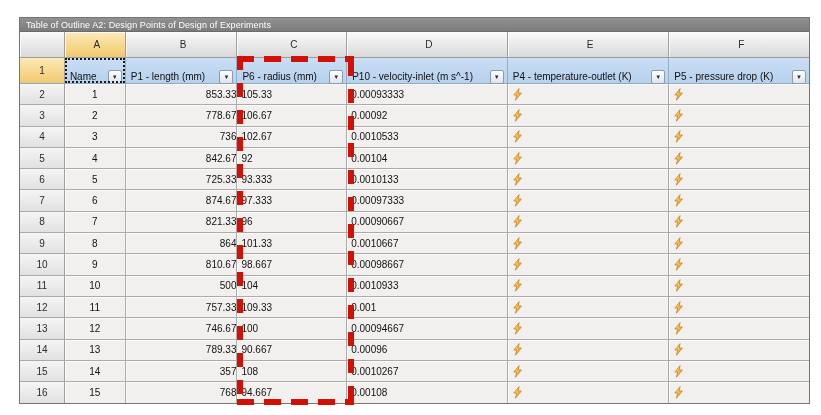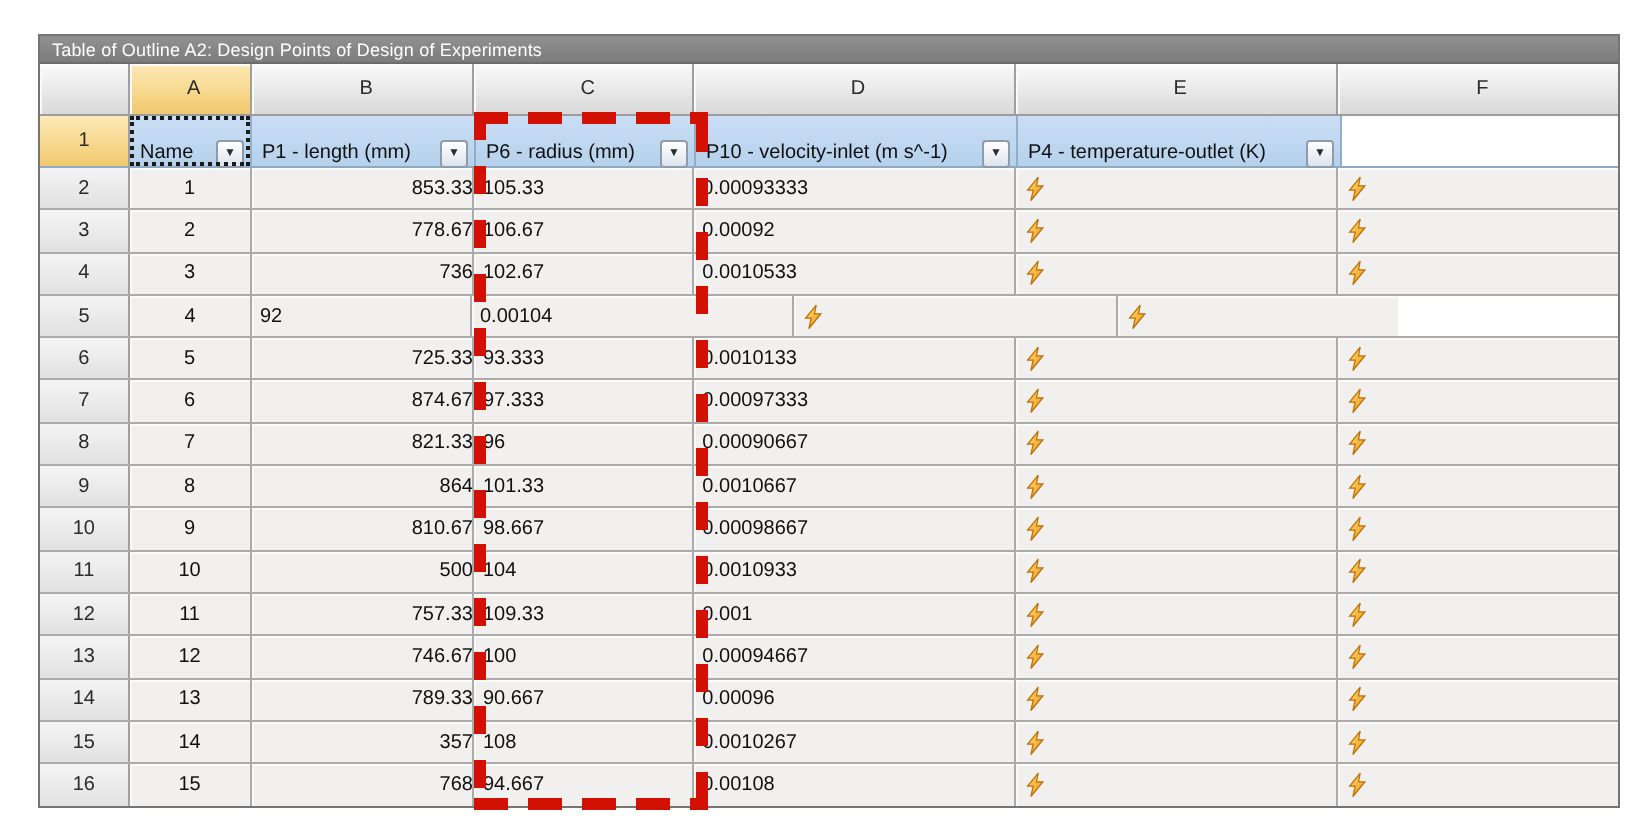--- a/index.html
+++ b/index.html
@@ -114,20 +114,26 @@
       <span class="dd-btn">
           <span>▼</span>
         </span>
     </div>
     <div class="hdr-cell w5">
       <span class="lbl">P4 - temperature-outlet (K)</span>
       <span class="dd-btn">
           <span>▼</span>
         </span>
     </div>
+    <div class="hdr-cell w6">
+      <span class="lbl">P5 - pressure drop (K)</span>
+      <span class="dd-btn">
+          <span>▼</span>
+        </span>
+    </div>
   </div>
 
   <div>
       <div class="flex-row row">
         <div class="rownum w0">2</div>
         <div class="cell w1 center">1</div>
         <div class="cell w2">853.33</div>
         <div class="cell w3">105.33</div>
         <div class="cell w4">0.00093333</div>
         <div class="cell w5 bolt-cell">
@@ -207,20 +213,21 @@
         <stop offset="1" stop-color="#f29111"></stop>
       </linearGradient>
     </defs>
     <polygon points="6.8,0.4 0.9,7.6 4.0,7.6 2.7,13.4 9.3,5.3 5.8,5.3" fill="url(#bg)" stroke="#bb7105" stroke-width="0.7"></polygon>
   </svg>
         </div>
       </div>
       <div class="flex-row row">
         <div class="rownum w0">5</div>
         <div class="cell w1 center">4</div>
+        <div class="cell w2">842.67</div>
         <div class="cell w3">92</div>
         <div class="cell w4">0.00104</div>
         <div class="cell w5 bolt-cell">
           <svg width="9" height="13" viewBox="0 0 10 14">
     <defs>
       <linearGradient id="bg" x1="0" y1="0" x2="1" y2="1">
         <stop offset="0" stop-color="#ffe27a"></stop>
         <stop offset="1" stop-color="#f29111"></stop>
       </linearGradient>
     </defs>

